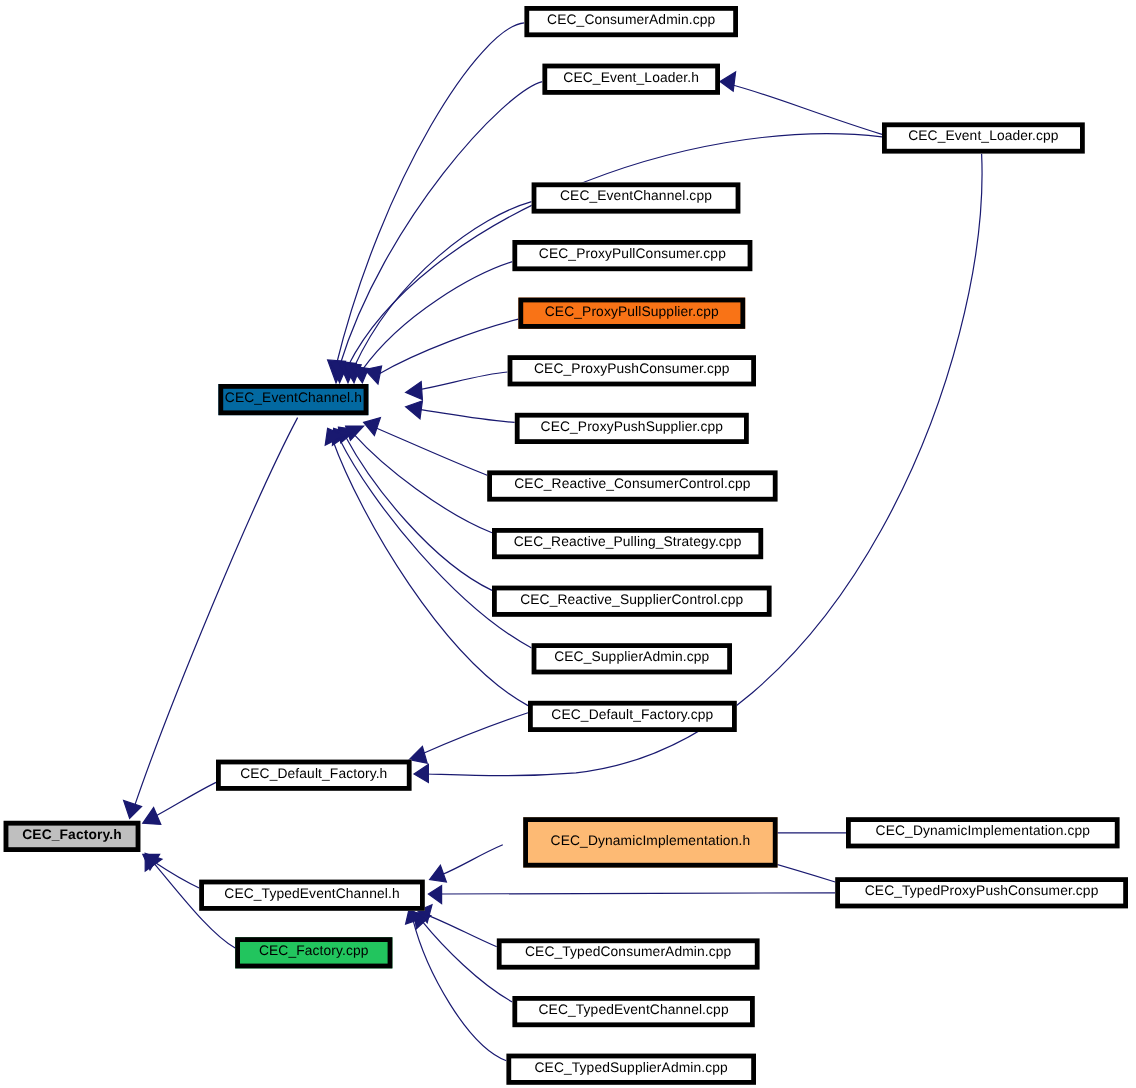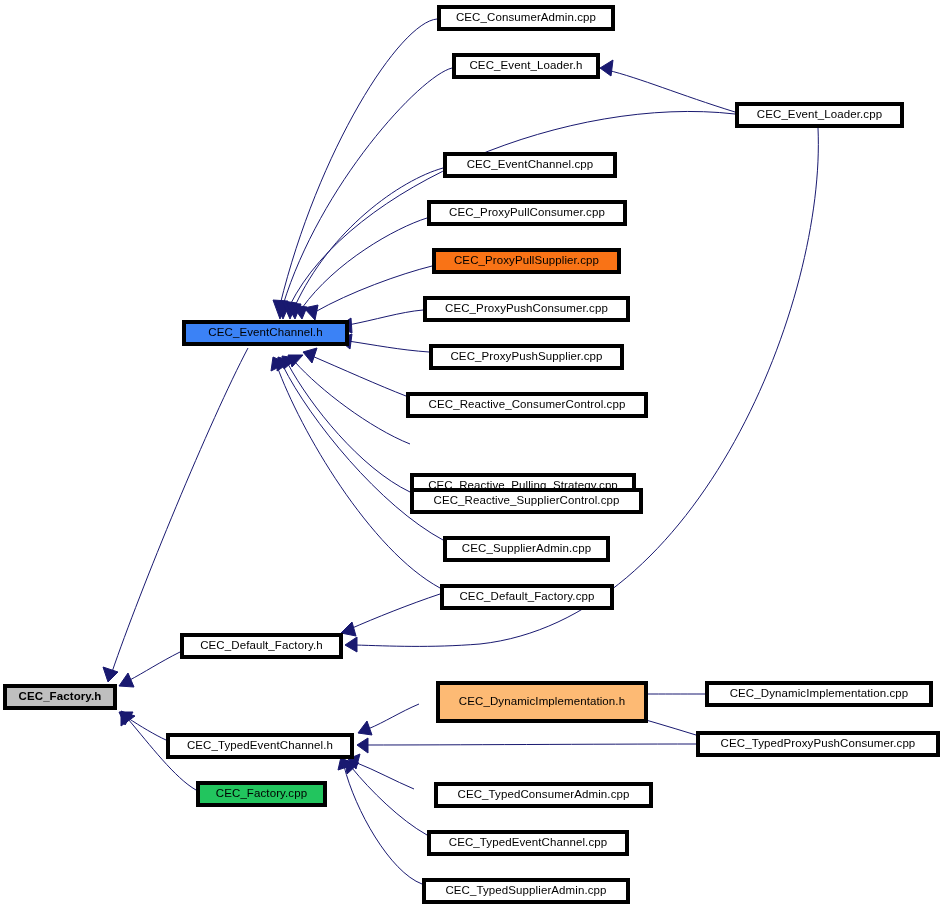--- a/index.html
+++ b/index.html
@@ -155,21 +155,21 @@
       <g>
         <path d="M196,790 C175,778 150,745 128,719" fill="none" stroke="#191970" stroke-width="1"></path>
         <path d="M121,711 L135,716 L121,726 Z" fill="#191970" stroke="#191970" stroke-width="1"></path>
       </g>
     </svg>
 
   <div id="node-layer">
       <div class="graph-node highlight" title="CEC_Factory.h" style="left: 3px; top: 684px; width: 114px; height: 26px; border-color: rgb(0, 0, 0); color: rgb(0, 0, 0); background: rgb(191, 191, 191); font-weight: bold;">
         <span>CEC_Factory.h</span>
       </div>
-      <div class="graph-node" title="CEC_EventChannel.h" style="left: 182px; top: 320px; width: 167px; height: 26px; border-color: rgb(0, 0, 0); color: rgb(0, 0, 0); background: #3b82f6;">
+      <div class="graph-node" title="CEC_EventChannel.h" style="left: 182px; top: 320px; width: 125px; height: 26px; border-color: rgb(0, 0, 0); color: rgb(0, 0, 0); background: #0369a1;">
         <span>CEC_EventChannel.h</span>
       </div>
       <div class="graph-node" title="CEC_ConsumerAdmin.cpp" style="left: 437px; top: 5px; width: 178px; height: 26px; border-color: rgb(0, 0, 0); color: rgb(0, 0, 0); background: rgb(255, 255, 255);">
         <span>CEC_ConsumerAdmin.cpp</span>
       </div>
       <div class="graph-node" title="CEC_Event_Loader.h" style="left: 452px; top: 53px; width: 148px; height: 26px; border-color: rgb(0, 0, 0); color: rgb(0, 0, 0); background: rgb(255, 255, 255);">
         <span>CEC_Event_Loader.h</span>
       </div>
       <div class="graph-node" title="CEC_Event_Loader.cpp" style="left: 735px; top: 102px; width: 169px; height: 26px; border-color: rgb(0, 0, 0); color: rgb(0, 0, 0); background: rgb(255, 255, 255);">
         <span>CEC_Event_Loader.cpp</span>
@@ -185,21 +185,21 @@
       </div>
       <div class="graph-node" title="CEC_ProxyPushConsumer.cpp" style="left: 423px; top: 296px; width: 207px; height: 26px; border-color: rgb(0, 0, 0); color: rgb(0, 0, 0); background: rgb(255, 255, 255);">
         <span>CEC_ProxyPushConsumer.cpp</span>
       </div>
       <div class="graph-node" title="CEC_ProxyPushSupplier.cpp" style="left: 429px; top: 344px; width: 195px; height: 26px; border-color: rgb(0, 0, 0); color: rgb(0, 0, 0); background: rgb(255, 255, 255);">
         <span>CEC_ProxyPushSupplier.cpp</span>
       </div>
       <div class="graph-node" title="CEC_Reactive_ConsumerControl.cpp" style="left: 406px; top: 392px; width: 242px; height: 26px; border-color: rgb(0, 0, 0); color: rgb(0, 0, 0); background: rgb(255, 255, 255);">
         <span>CEC_Reactive_ConsumerControl.cpp</span>
       </div>
-      <div class="graph-node" title="CEC_Reactive_Pulling_Strategy.cpp" style="left: 410px; top: 440px; width: 226px; height: 26px; border-color: rgb(0, 0, 0); color: rgb(0, 0, 0); background: rgb(255, 255, 255); margin-top: 33px;">
+      <div class="graph-node" title="CEC_Reactive_Pulling_Strategy.cpp" style="left: 410px; top: 440px; width: 226px; height: 26px; border-color: rgb(0, 0, 0); color: rgb(0, 0, 0); background: rgb(255, 255, 255);">
         <span>CEC_Reactive_Pulling_Strategy.cpp</span>
       </div>
       <div class="graph-node" title="CEC_Reactive_SupplierControl.cpp" style="left: 410px; top: 488px; width: 233px; height: 26px; border-color: rgb(0, 0, 0); color: rgb(0, 0, 0); background: rgb(255, 255, 255);">
         <span>CEC_Reactive_SupplierControl.cpp</span>
       </div>
       <div class="graph-node" title="CEC_SupplierAdmin.cpp" style="left: 443px; top: 536px; width: 167px; height: 26px; border-color: rgb(0, 0, 0); color: rgb(0, 0, 0); background: rgb(255, 255, 255);">
         <span>CEC_SupplierAdmin.cpp</span>
       </div>
       <div class="graph-node" title="CEC_Default_Factory.cpp" style="left: 440px; top: 584px; width: 174px; height: 26px; border-color: rgb(0, 0, 0); color: rgb(0, 0, 0); background: rgb(255, 255, 255);">
         <span>CEC_Default_Factory.cpp</span>
@@ -212,21 +212,21 @@
       </div>
       <div class="graph-node" title="CEC_DynamicImplementation.cpp" style="left: 705px; top: 681px; width: 228px; height: 26px; border-color: rgb(0, 0, 0); color: rgb(0, 0, 0); background: rgb(255, 255, 255);">
         <span>CEC_DynamicImplementation.cpp</span>
       </div>
       <div class="graph-node" title="CEC_TypedEventChannel.h" style="left: 166px; top: 733px; width: 188px; height: 26px; border-color: rgb(0, 0, 0); color: rgb(0, 0, 0); background: rgb(255, 255, 255);">
         <span>CEC_TypedEventChannel.h</span>
       </div>
       <div class="graph-node" title="CEC_TypedProxyPushConsumer.cpp" style="left: 696px; top: 731px; width: 244px; height: 26px; border-color: rgb(0, 0, 0); color: rgb(0, 0, 0); background: rgb(255, 255, 255);">
         <span>CEC_TypedProxyPushConsumer.cpp</span>
       </div>
-      <div class="graph-node" title="CEC_TypedConsumerAdmin.cpp" style="left: 414px; top: 782px; width: 219px; height: 26px; border-color: rgb(0, 0, 0); color: rgb(0, 0, 0); background: rgb(255, 255, 255); margin-left: 20px;">
+      <div class="graph-node" title="CEC_TypedConsumerAdmin.cpp" style="left: 414px; top: 782px; width: 219px; height: 26px; border-color: rgb(0, 0, 0); color: rgb(0, 0, 0); background: rgb(255, 255, 255);">
         <span>CEC_TypedConsumerAdmin.cpp</span>
       </div>
       <div class="graph-node" title="CEC_Factory.cpp" style="left: 196px; top: 781px; width: 131px; height: 26px; border-color: rgb(0, 0, 0); color: rgb(0, 0, 0); background: #22c55e;">
         <span>CEC_Factory.cpp</span>
       </div>
       <div class="graph-node" title="CEC_TypedEventChannel.cpp" style="left: 427px; top: 830px; width: 202px; height: 26px; border-color: rgb(0, 0, 0); color: rgb(0, 0, 0); background: rgb(255, 255, 255);">
         <span>CEC_TypedEventChannel.cpp</span>
       </div>
       <div class="graph-node" title="CEC_TypedSupplierAdmin.cpp" style="left: 422px; top: 878px; width: 208px; height: 26px; border-color: rgb(0, 0, 0); color: rgb(0, 0, 0); background: rgb(255, 255, 255);">
         <span>CEC_TypedSupplierAdmin.cpp</span>

